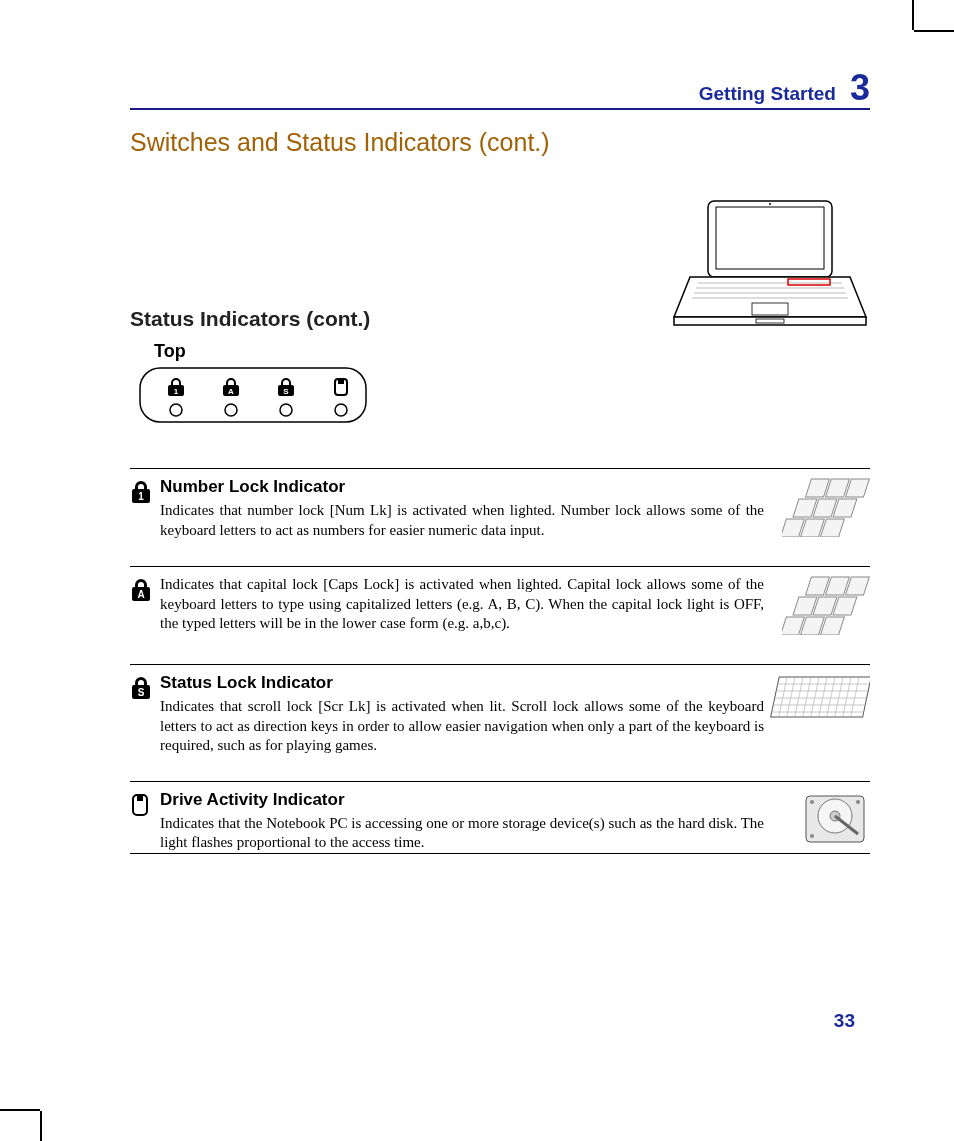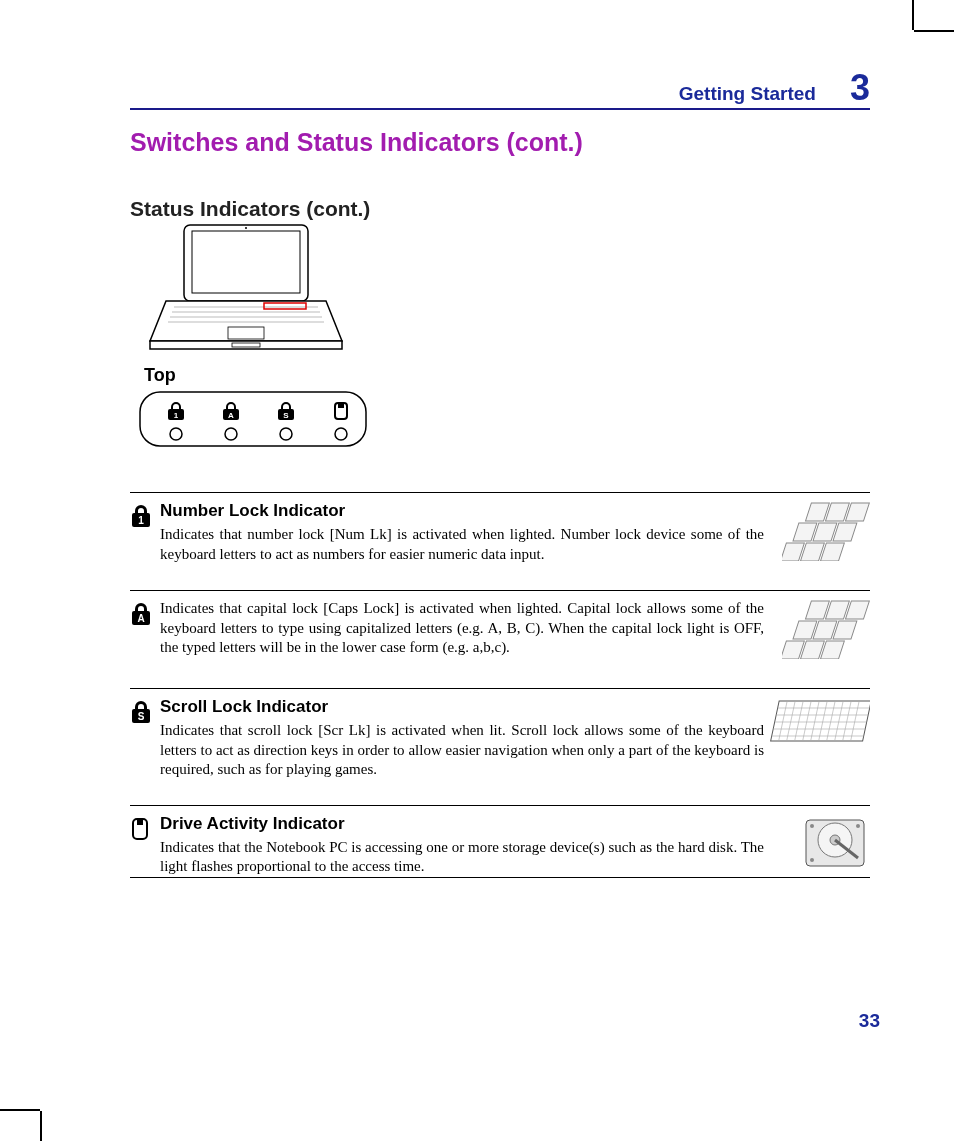--- a/index.html
+++ b/index.html
@@ -50,65 +50,63 @@
     top: 70px;
     width: 740px;
   }
   .header-row {
     display: flex;
     justify-content: flex-end;
     align-items: baseline;
     border-bottom: 2px solid #1a1a8a;
     padding-bottom: 2px;
     margin-bottom: 18px;
-    gap: 20px;
   }
   .header-row .section {
     font-family: Helvetica, Arial, sans-serif;
     font-weight: bold;
     font-size: 19px;
     color: #1a2a9a;
     margin-right: 14px;
   }
   .header-row .chapter {
     font-family: Helvetica, Arial, sans-serif;
     font-weight: bold;
     font-size: 36px;
     color: #1a2a9a;
     line-height: 1;
   }
   h1.main {
     font-family: Helvetica, Arial, sans-serif;
-    font-weight: bold;
+    font-weight: normal;
     font-size: 25px;
-    color: #a21caf;
+    color: #a16207;
     margin: 0 0 40px 0;
   }
   .subrow {
     display: flex;
-    align-items: flex-start;
+    align-items: flex-end;
     margin-bottom: 10px;
-    flex-direction: column;
   }
   h2.sub {
     font-family: Helvetica, Arial, sans-serif;
     font-weight: bold;
     font-size: 21px;
     color: #222;
     margin: 0;
     flex: 1;
   }
   .laptop-illus {
     margin-left: 16px;
   }
   .top-label {
     font-family: Helvetica, Arial, sans-serif;
     font-weight: bold;
     font-size: 18px;
-    margin-left: 14px;
+    margin-left: 24px;
   }
   .panel-illus {
     margin-left: 8px;
     margin-top: 4px;
   }
   .item {
     border-top: 1px solid #000;
     padding-top: 8px;
     margin-top: 25px;
     display: flex;
@@ -138,21 +136,21 @@
     margin: 0 0 4px 0;
   }
   .item p {
     font-size: 15px;
     line-height: 1.3;
     margin: 0;
     text-align: justify;
   }
   .page-num {
     position: absolute;
-    left: 140px;
+    left: 115px;
     width: 740px;
     top: 1010px;
     text-align: right;
     font-family: Helvetica, Arial, sans-serif;
     font-weight: bold;
     font-size: 19px;
     color: #1a2a9a;
   }
   
   .lock-icon {
@@ -246,21 +244,21 @@
       <span class="lock-icon">
         <svg width="22" height="26">
             <path d="M 5 8 a6 6 0 0 1 12 0 v2 h-3 v-2 a3 3 0 0 0 -6 0 v2 h-3 z" fill="#000"></path>
             <rect x="2" y="10" width="18" height="14" rx="2" fill="#000"></rect>
             <text x="11" y="21" font-size="10" font-family="Arial" fill="#fff" text-anchor="middle" font-weight="bold">1</text>
           </svg>
       </span>
     </div>
     <div class="text-col">
       <h3>Number Lock Indicator</h3>
-      <p>Indicates that number lock [Num Lk] is activated when lighted. Number lock device some of the  keyboard letters to act as numbers for easier numeric data input.</p>
+      <p>Indicates that number lock [Num Lk] is activated when lighted. Number lock allows some of the  keyboard letters to act as numbers for easier numeric data input.</p>
     </div>
     <div class="img-col">
       <span>
         <svg width="88" height="60" viewBox="0 0 88 60">
           <g transform="skewX(-18)">
             <rect x="30" y="2" width="18" height="18" fill="#f4f4f4" stroke="#888"></rect>
             <rect x="50" y="2" width="18" height="18" fill="#f4f4f4" stroke="#888"></rect>
             <rect x="70" y="2" width="18" height="18" fill="#f4f4f4" stroke="#888"></rect>
             <rect x="24" y="22" width="18" height="18" fill="#f4f4f4" stroke="#888"></rect>
             <rect x="44" y="22" width="18" height="18" fill="#f4f4f4" stroke="#888"></rect>
@@ -310,21 +308,21 @@
     <div class="icon-col">
       <span class="lock-icon">
         <svg width="22" height="26">
             <path d="M 5 8 a6 6 0 0 1 12 0 v2 h-3 v-2 a3 3 0 0 0 -6 0 v2 h-3 z" fill="#000"></path>
             <rect x="2" y="10" width="18" height="14" rx="2" fill="#000"></rect>
             <text x="11" y="21" font-size="10" font-family="Arial" fill="#fff" text-anchor="middle" font-weight="bold">S</text>
           </svg>
       </span>
     </div>
     <div class="text-col">
-      <h3>Scroll Lock Indicator</h3>
+      <h3>Status Lock Indicator</h3>
       <p>Indicates that scroll lock [Scr Lk] is activated when lit. Scroll lock allows some of the keyboard letters to act as direction keys in order to allow easier navigation when only a part of the keyboard is required, such as for playing games.</p>
     </div>
     <div class="img-col">
       <span>
         <svg width="100" height="50" viewBox="0 0 100 50">
           <g transform="skewX(-12)">
             <rect x="10" y="4" width="92" height="40" fill="#fff" stroke="#555"></rect>
             <g stroke="#aaa" stroke-width="0.6">
               <line x1="10" y1="11" x2="102" y2="11"></line>
               <line x1="10" y1="18" x2="102" y2="18"></line>

